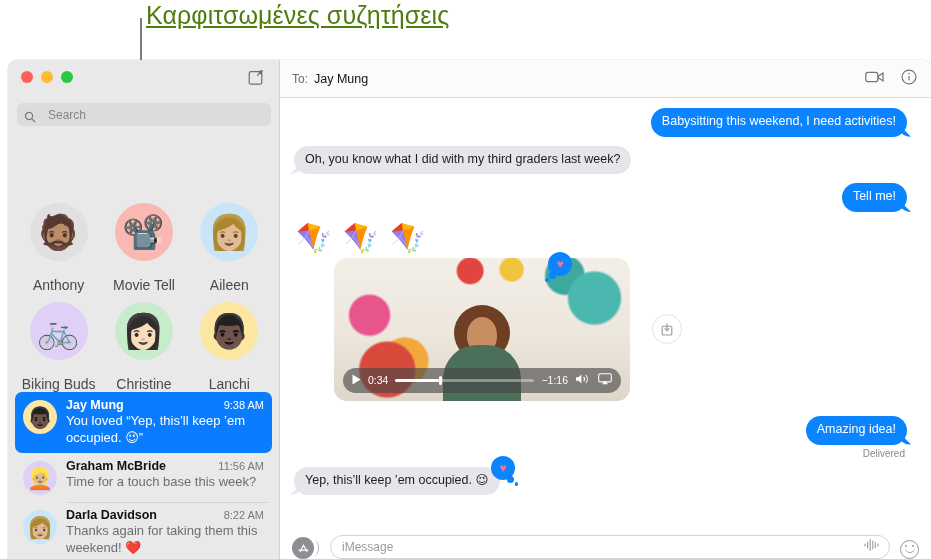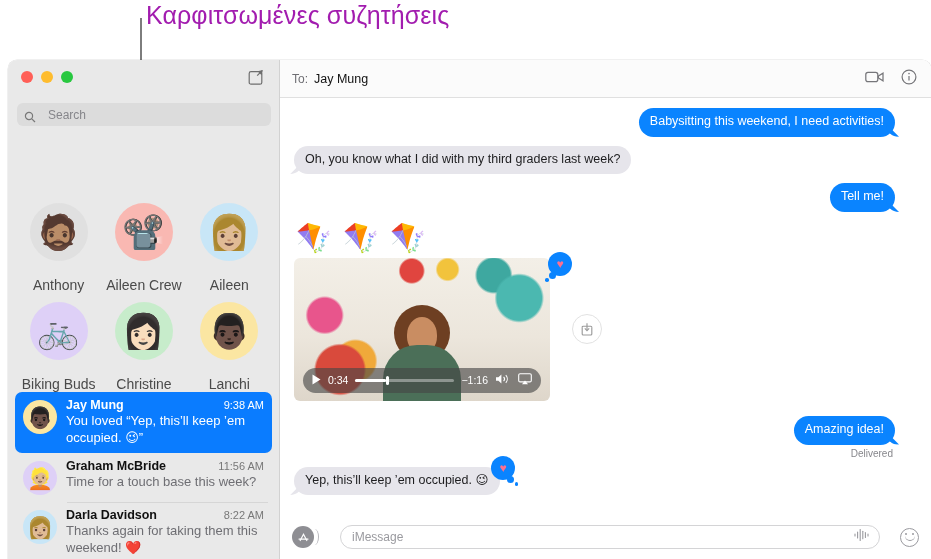--- a/index.html
+++ b/index.html
@@ -7,22 +7,23 @@
     width: 931px; height: 559px;
     background: #ffffff;
     font-family: "Liberation Sans", "DejaVu Sans", sans-serif;
     overflow: hidden;
   }
   #root { position: relative; width: 931px; height: 559px; }
 
   
   .callout-title {
     position: absolute; left: 146px; top: 1px;
-    font-size: 25px; color: #a21caf; letter-spacing: 0.1px;
+    font-size: 25px; color: #4d7c0f; letter-spacing: 0.1px;
     white-space: nowrap;
+    text-decoration: underline;
   }
   .callout-stem {
     position: absolute; left: 140px; top: 18px;
     width: 2px; height: 116px; background: #7d7d7d;
   }
   .bracket {
     position: absolute; left: 15px; top: 132px;
     width: 251px; height: 12px;
     border-top: 2px solid #8a8a8a;
     border-left: 2px solid #8a8a8a;
@@ -154,21 +155,21 @@
     display: flex; align-items: center;
     padding: 0 14px 0 12px;
   }
   .to-label { font-size: 12px; color: #6e6e73; margin-right: 6px; }
   .to-name { font-size: 12.5px; color: #111; }
   .header-spacer { flex: 1; }
   .hdr-icon { color: #76767a; margin-left: 17px; display: block; }
 
   .messages {
     flex: 1; position: relative; overflow: hidden;
-    padding: 10px 36px 0 14px;
+    padding: 10px 24px 0 14px;
   }
 
   .row { display: flex; margin-bottom: 3px; }
   .row.out { justify-content: flex-end; }
   .row.in { justify-content: flex-start; }
 
   .bubble {
     position: relative;
     max-width: 420px;
     padding: 6px 11px 7px 11px;
@@ -201,24 +202,25 @@
   .kites {
     font-size: 29px; line-height: 1;
     letter-spacing: 11px;
     margin: 12px 0 5px 2px;
     color: #3b5bdb;
   }
 
   .video-row { position: relative; display: flex; align-items: center; }
   .video {
     position: relative;
-    width: 256px; height: 143px;
-    border-radius: 6px;
+    width: 296px; height: 143px;
+    border-radius: 13px;
     overflow: hidden;
     flex: 0 0 auto;
+    margin-left: 40px;
   }
   .video-bg {
     position: absolute; inset: 0;
     background:
       radial-gradient(circle at 18% 78%, #d94a3c 0 10%, transparent 11%),
       radial-gradient(circle at 24% 72%, #f0a93a 0 9%, transparent 10%),
       radial-gradient(circle at 12% 40%, #e8558c 0 7%, transparent 8%),
       radial-gradient(circle at 88% 28%, #4bb8b0 0 9%, transparent 10%),
       radial-gradient(circle at 78% 12%, #3ea8a0 0 7%, transparent 8%),
       radial-gradient(circle at 46% 9%, #e0453f 0 6%, transparent 7%),
@@ -296,23 +298,23 @@
     border: 1px solid #e2e2e2;
     margin-left: 22px;
     display: flex; align-items: center; justify-content: center;
     color: #9b9b9b; flex: 0 0 auto;
   }
 
   
   .compose {
     flex: 0 0 auto;
     height: 44px;
-    display: flex; align-items: center;
+    display: flex; align-items: flex-end;
     padding: 0 12px 0 12px;
-    gap: 20px;
+    gap: 10px;
     background: #fff;
   }
   .app-btn {
     width: 22px; height: 22px; border-radius: 50%;
     background: #8e8e93; color: #fff;
     display: flex; align-items: center; justify-content: center;
     flex: 0 0 auto;
     position: relative;
   }
   .app-btn::after {
@@ -388,21 +390,21 @@
         <span class="search-text">Search</span>
       </div>
 
       <div class="pinned">
         <div class="pin">
           <div class="pin-avatar" style="background:#e0e0e0">🧔🏽</div>
           <div class="pin-name">Anthony</div>
         </div>
         <div class="pin">
           <div class="pin-avatar" style="background:#f9b8b2">📽️</div>
-          <div class="pin-name">Aileen Crew</div>
+          <div class="pin-name">Movie Tell</div>
         </div>
         <div class="pin">
           <div class="pin-avatar" style="background:#c8e6f7">👩🏼</div>
           <div class="pin-name">Aileen</div>
         </div>
         <div class="pin">
           <div class="pin-avatar" style="background:#ded0f7">🚲</div>
           <div class="pin-name">Biking Buds</div>
         </div>
         <div class="pin">

